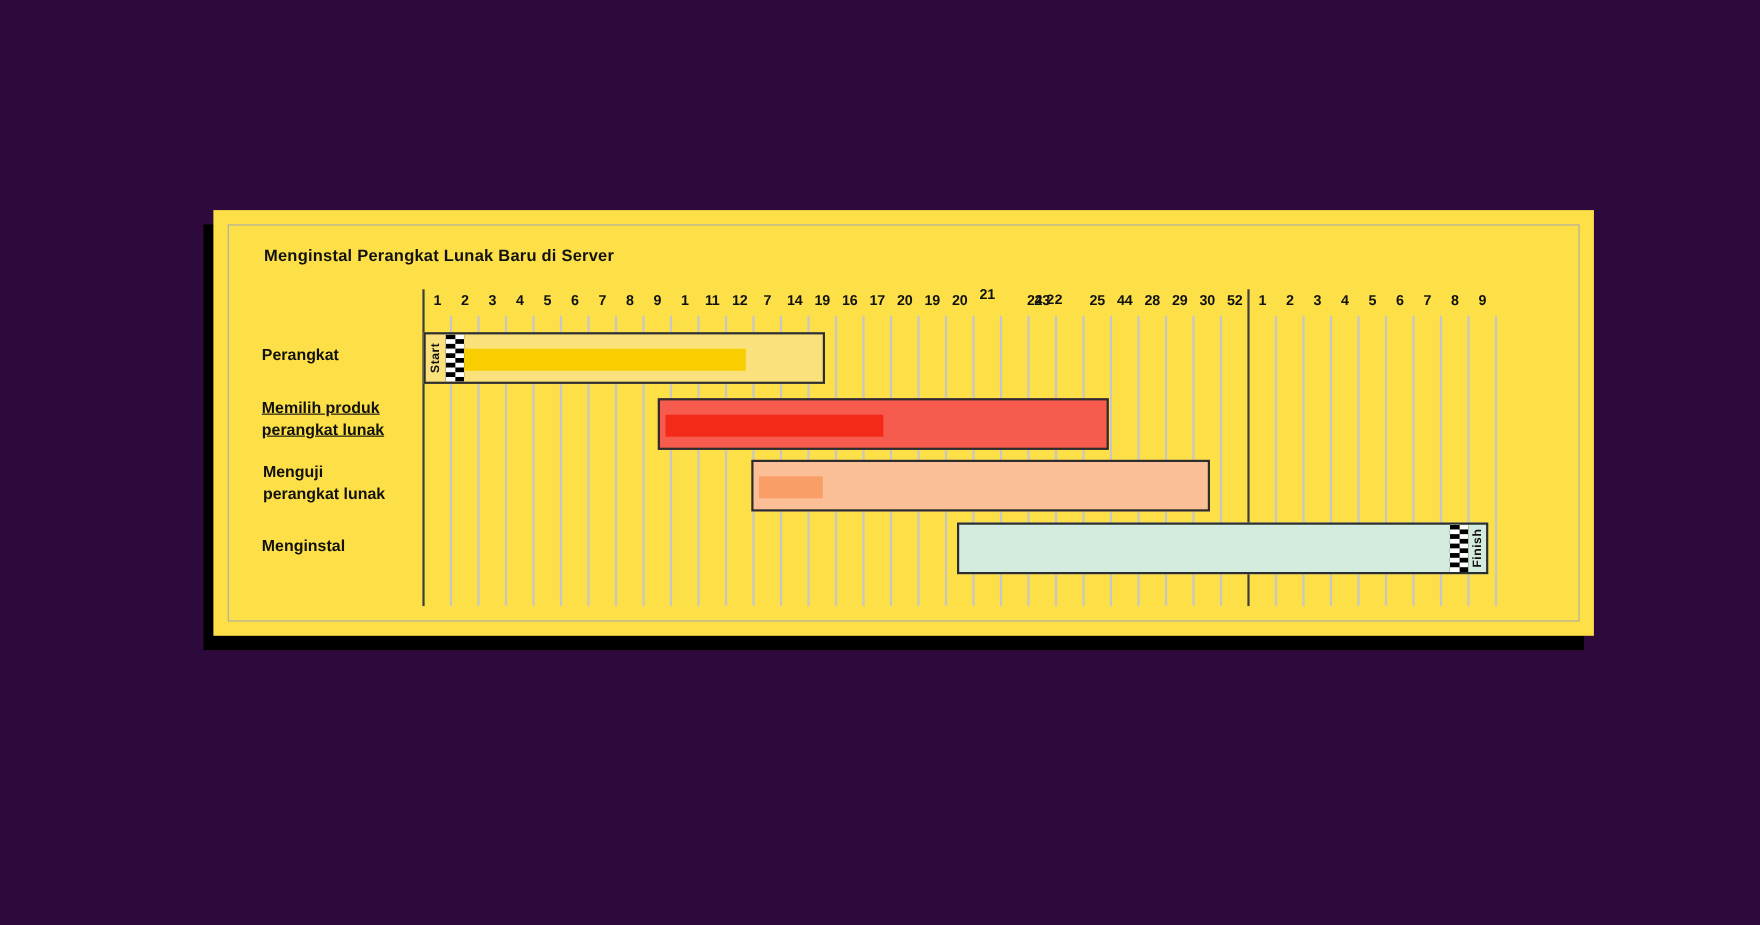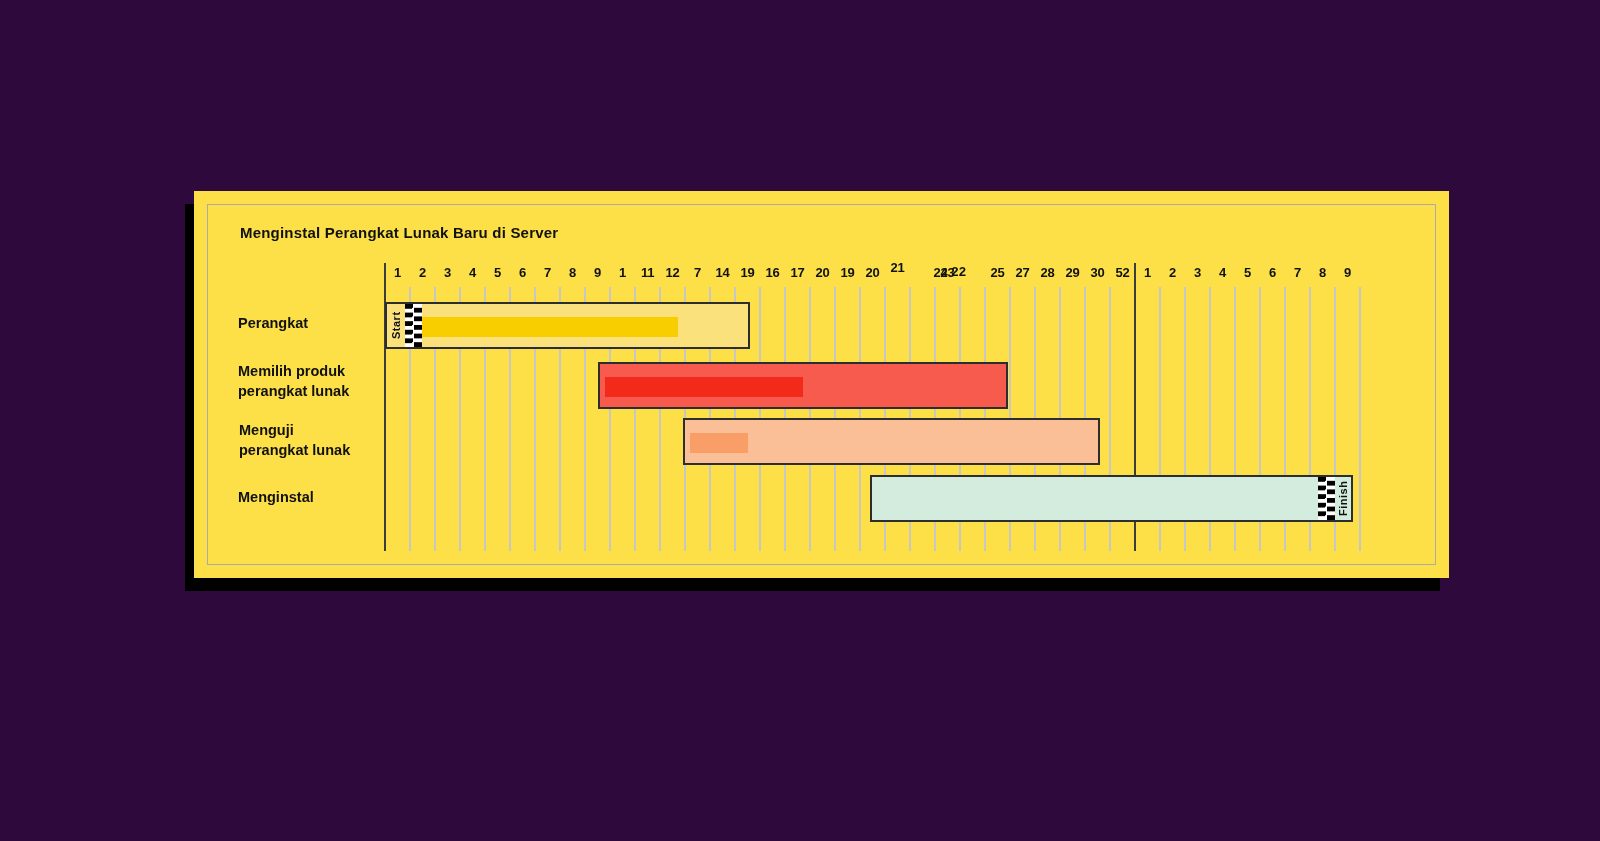--- a/index.html
+++ b/index.html
@@ -85,21 +85,21 @@
       <div class="day-label" style="left: 566px; width: 25px; top: 74px;">16</div>
       <div class="day-label" style="left: 591px; width: 25px; top: 74px;">17</div>
       <div class="day-label" style="left: 616px; width: 25px; top: 74px;">20</div>
       <div class="day-label" style="left: 641px; width: 25px; top: 74px;">19</div>
       <div class="day-label" style="left: 666px; width: 25px; top: 74px;">20</div>
       <div class="day-label" style="left: 691px; width: 25px; top: 69px;">21</div>
       <div class="day-label" style="left: 752px; width: 25px; top: 74px; font-family: Liberation Mono, monospace;">22</div>
       <div class="day-label" style="left: 741px; width: 25px; top: 74px;">23</div>
       <div class="day-label" style="left: 734px; width: 25px; top: 74px; text-align: center;">24</div>
       <div class="day-label" style="left: 791px; width: 25px; top: 74px;">25</div>
-      <div class="day-label" style="left: 816px; width: 25px; top: 74px;">27</div>
+      <div class="day-label" style="left: 816px; width: 25px; top: 74px;">44</div>
       <div class="day-label" style="left: 841px; width: 25px; top: 74px;">28</div>
       <div class="day-label" style="left: 866px; width: 25px; top: 74px;">29</div>
       <div class="day-label" style="left: 891px; width: 25px; top: 74px;">30</div>
       <div class="day-label" style="left: 916px; width: 25px; top: 74px;">52</div>
       <div class="day-label" style="left: 941px; width: 25px; top: 74px;">1</div>
       <div class="day-label" style="left: 966px; width: 25px; top: 74px;">2</div>
       <div class="day-label" style="left: 991px; width: 25px; top: 74px;">3</div>
       <div class="day-label" style="left: 1016px; width: 25px; top: 74px;">4</div>
       <div class="day-label" style="left: 1041px; width: 25px; top: 74px;">5</div>
       <div class="day-label" style="left: 1066px; width: 25px; top: 74px;">6</div>
@@ -107,21 +107,21 @@
       <div class="day-label" style="left: 1116px; width: 25px; top: 74px;">8</div>
       <div class="day-label" style="left: 1141px; width: 25px; top: 74px;">9</div>
       <div class="task-label" style="left: 44px; top: 122px;">
         <div>Perangkat</div>
       </div>
       <div class="bar" style="left: 191px; width: 365px; top: 111px; height: 47px; background: rgb(250, 225, 124); border-color: rgb(45, 45, 45);">
         <div class="progress" style="left: 33px; width: 257.5px; background: rgb(248, 206, 0);"></div>
         <div class="checker" style="width: 17px; background: conic-gradient(rgb(255, 255, 255) 0deg, rgb(255, 255, 255) 90deg, rgb(0, 0, 0) 90deg, rgb(0, 0, 0) 180deg, rgb(255, 255, 255) 180deg, rgb(255, 255, 255) 270deg, rgb(0, 0, 0) 270deg, rgb(0, 0, 0) 360deg) 0% 0% / 17px 20%; left: 18px;"></div>
         <div class="flag-text" style="left: 0px; width: 18px;">Start</div>
       </div>
-      <div class="task-label" style="left: 44px; top: 170px;">
+      <div class="task-label" style="left: 44px; top: 170px; text-decoration: underline;">
         <div>Memilih produk</div>
         <div>perangkat lunak</div>
       </div>
       <div class="bar" style="left: 403.5px; width: 410px; top: 171px; height: 47px; background: rgb(246, 91, 78); border-color: rgb(45, 45, 45);">
         <div class="progress" style="left: 5.5px; width: 197.5px; background: rgb(243, 41, 26);"></div>
       </div>
       <div class="task-label" style="left: 45px; top: 229px;">
         <div>Menguji</div>
         <div>perangkat lunak</div>
       </div>

